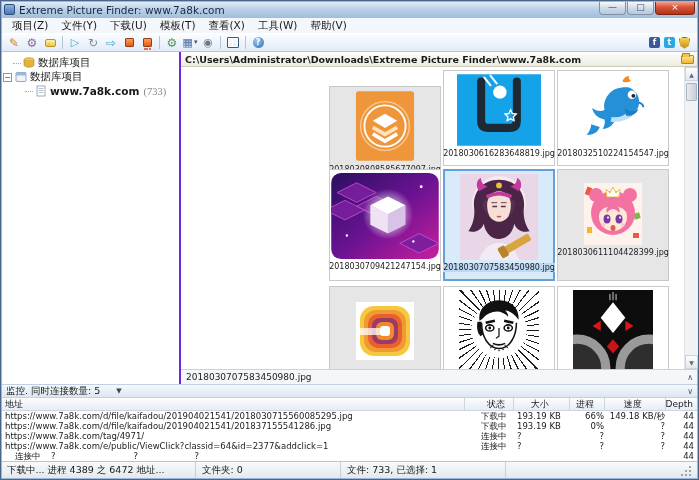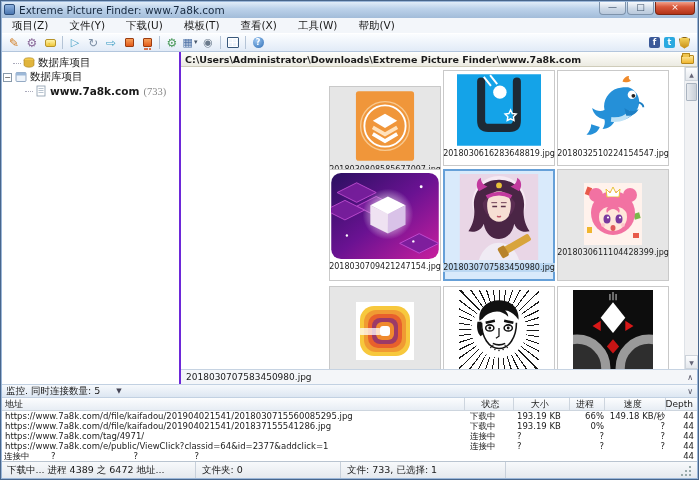--- a/index.html
+++ b/index.html
@@ -13,21 +13,21 @@
     background:linear-gradient(#e6f0fa,#bcd2ea 45%,#a2bcd9); font-size:10.5px; color:#17293f; }
   .appicon { width:11px; height:11px; margin-right:4px; background:linear-gradient(#8fb3e0,#4a76b0);
     border:1px solid #2e4f7c; border-radius:2px; }
   .wincontrols { margin-left:auto; display:flex; gap:1px; align-self:flex-start; }
   .winbtn { width:27px; height:14px; border:1px solid #7e93ab; border-top:none; border-radius:0 0 4px 4px;
     background:linear-gradient(#fdfeff,#ccd8e6 60%,#b9c9dc); display:flex; align-items:center; justify-content:center;
     font-size:9px; color:#3d5068; line-height:1; }
   .winbtn.close { width:40px; background:linear-gradient(#f6b09a,#d8573b 45%,#b23318); color:#fff; border-color:#7c2713; }
 
   
-  .menubar { height:15px; background:#f3f6fa; display:flex; align-items:center; padding:0 5px; gap:9px; }
+  .menubar { height:15px; background:#f3f6fa; display:flex; align-items:center; padding:0 5px; gap:1px; }
   .menuitem { padding:0 6px; font-size:10.5px; }
 
   
   .toolbar { height:19px; background:linear-gradient(#fbfdff,#e2ebf7); border-top:1px solid #fff;
     border-bottom:1px solid #b3c6dd; display:flex; align-items:center; padding:0 4px; }
   .tbtn { width:18px; height:16px; display:flex; align-items:center; justify-content:center; font-size:11px; line-height:1; }
   .tsep { width:1px; height:13px; background:#b5c4d6; margin:0 3px; }
   .g-edit { color:#d07a1e; font-size:12px; }
   .g-settings { color:#8a6a9a; font-size:12px; position:relative; }
   .bubble { width:11px; height:8px; background:linear-gradient(#fff3a8,#f0c83c); border:1px solid #b8942a; border-radius:2px; position:relative; }
@@ -95,21 +95,21 @@
   .monitorbar { height:14px; background:linear-gradient(#f6f9fc,#dde7f2); border-top:1px solid #c2d1e2;
     border-bottom:1px solid #c2d1e2; display:flex; align-items:center; padding:0 5px; font-size:9.5px;gap:12px; }
   .monitorbar .drop { font-size:7px; color:#445; margin-left:4px; }
 
   
   .dl-header { height:13px; display:flex; background:linear-gradient(#fcfdfe,#e7edf4); border-bottom:1px solid #cdd5de;
     font-size:9px; color:#222; }
   .dl-header > div { border-right:1px solid #cdd5de; display:flex; align-items:center; justify-content:center; }
   .dl-row { height:10px; display:flex; font-size:8.5px; line-height:10px; background:#fff; }
   .c-url { width:466px; padding-left:4px; overflow:hidden; white-space:nowrap; justify-content:flex-start !important; }
-  .c-status { width:50px; padding-left:3px; }
+  .c-status { width:50px; padding-left:14px; }
   .c-size { width:56px; padding-right:4px; }
   .c-prog { width:35px; text-align:right; padding-right:4px; }
   .c-speed { width:61px; text-align:right; padding-right:4px; }
   .c-depth { flex:1; text-align:right; padding-right:4px; }
   .dl-row .c-url { color:#222; }
 
   
   .statusbar { height:18px; background:linear-gradient(#f7f9fb,#e4e8ed); border-top:1px solid #b9c4d0;
     display:flex; align-items:center; font-size:9.5px; }
   .seg { height:100%; display:flex; align-items:center; padding:0 6px; border-right:1px solid #c8d0da; }

